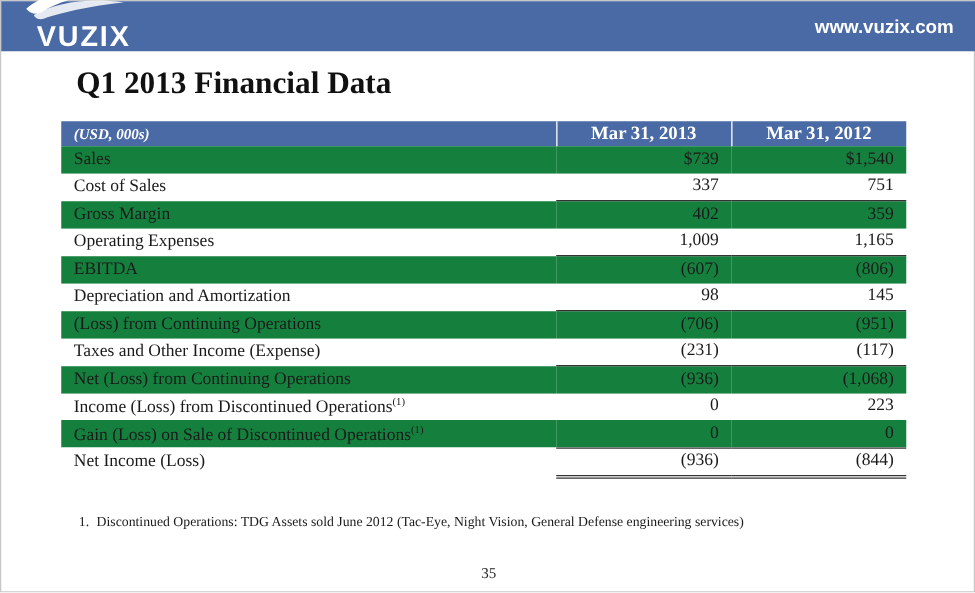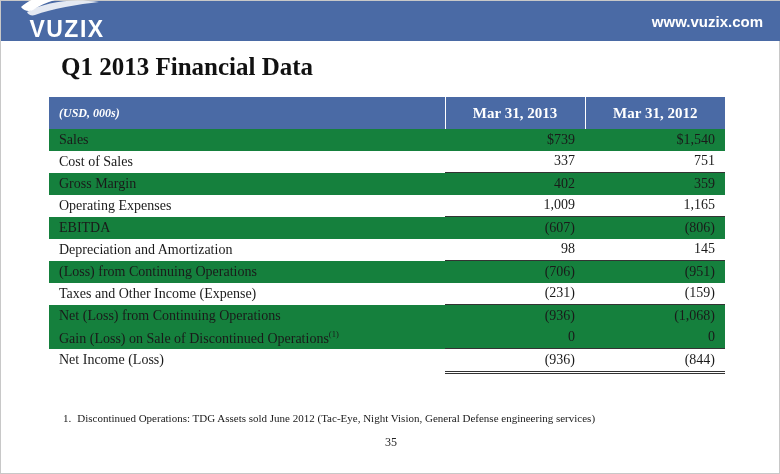--- a/index.html
+++ b/index.html
@@ -91,21 +91,21 @@
   }
   table.fin col.c-label { width: 396px; }
   table.fin col.c-2013  { width: 140px; }
   table.fin col.c-2012  { width: 140px; }
 
   table.fin thead th {
     background: #4a6aa5;
     color: #ffffff;
     font-family: "Liberation Serif", serif;
     font-weight: bold;
-    height: 32px;
+    height: 20px;
     padding: 0 10px;
     font-size: 15px;
     border-right: 1px solid #ffffff;
   }
   table.fin thead th.lbl {
     text-align: left;
     font-style: italic;
     font-size: 12px;
     font-weight: bold;
   }
@@ -145,21 +145,21 @@
     width: 680px;
     font-family: "Liberation Serif", serif;
     font-size: 11px;
     color: #1a1a1a;
   }
   .footnote .num { margin-right: 6px; }
   
   .page-num {
     position: absolute;
     left: 0;
-    top: 434px;
+    top: 450px;
     width: 780px;
     text-align: center;
     font-family: "Liberation Serif", serif;
     font-size: 12px;
     color: #222222;
   }
 </style>
 </head>
 <body>
 
@@ -225,26 +225,31 @@
           <td class="num">145</td>
         </tr>
         <tr class="shade">
           <td class="lbl">(Loss) from Continuing Operations</td>
           <td class="num">(706)</td>
           <td class="num">(951)</td>
         </tr>
         <tr class="plain rule">
           <td class="lbl">Taxes and Other Income (Expense)</td>
           <td class="num">(231)</td>
-          <td class="num">(159)</td>
+          <td class="num">(117)</td>
         </tr>
         <tr class="shade">
           <td class="lbl">Net (Loss) from Continuing Operations</td>
           <td class="num">(936)</td>
           <td class="num">(1,068)</td>
+        </tr>
+        <tr class="plain">
+          <td class="lbl"><span>Income (Loss) from Discontinued Operations</span><sup>(1)</sup></td>
+          <td class="num">0</td>
+          <td class="num">223</td>
         </tr>
         <tr class="shade rule">
           <td class="lbl"><span>Gain (Loss) on Sale of Discontinued Operations</span><sup>(1)</sup></td>
           <td class="num">0</td>
           <td class="num">0</td>
         </tr>
         <tr class="plain dblrule">
           <td class="lbl">Net Income (Loss)</td>
           <td class="num">(936)</td>
           <td class="num">(844)</td>

